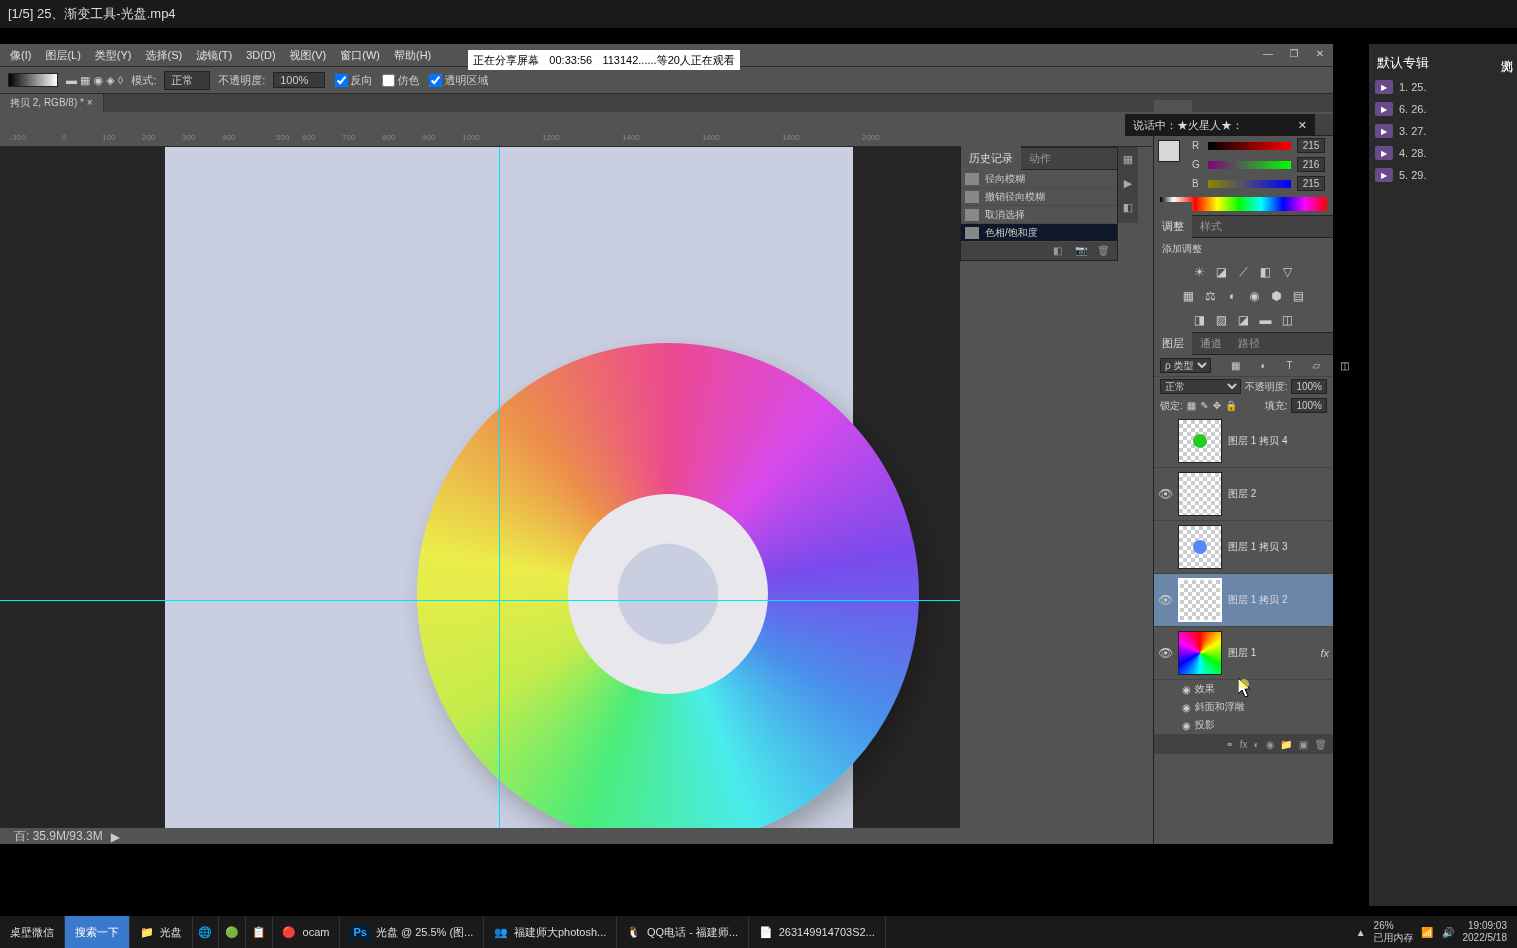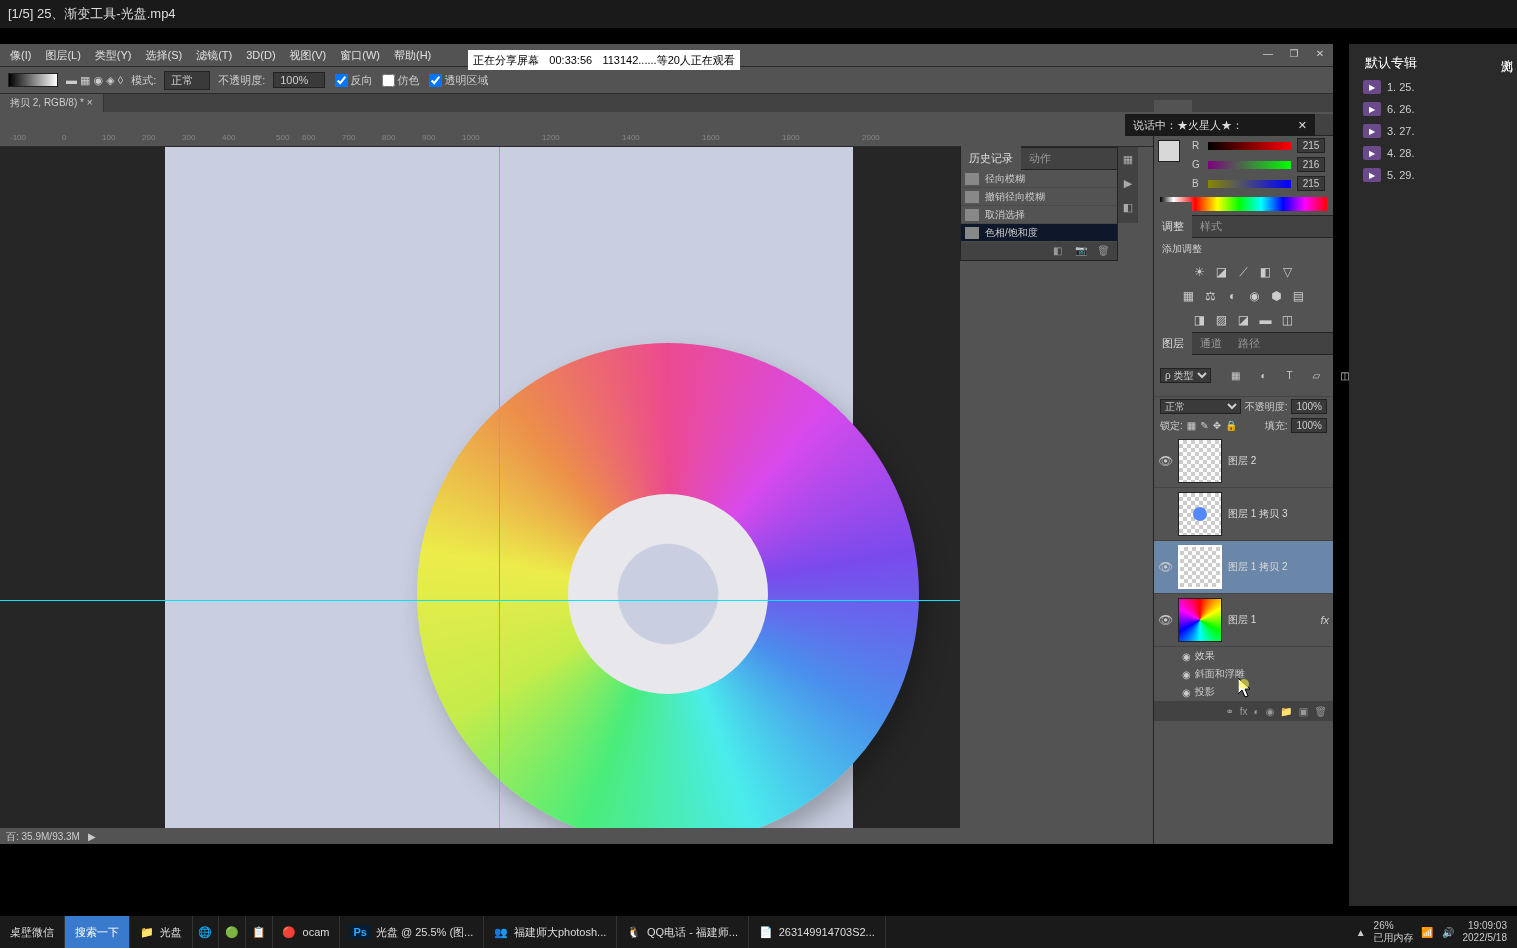--- a/index.html
+++ b/index.html
@@ -40,34 +40,34 @@
 .color-panel{border-bottom:1px solid #222}
 .rgb-row{display:flex;align-items:center;padding:2px 8px;gap:6px;font-size:10px}
 .rgb-row .lab{width:10px;color:#ccc}
 .rgb-row .slider{flex:1;height:8px}
 .rgb-row .val{width:28px;background:#3a3a3a;border:1px solid #222;text-align:center;font-size:10px;padding:1px}
 .spectrum{height:14px;margin:4px 6px;background:linear-gradient(to right,#000,#fff 8%,red,yellow,lime,cyan,blue,magenta,red)}
 .swatch-pair{display:flex;padding:4px;gap:2px}
 .swatch{width:22px;height:22px;border:1px solid #222}
 .adjust-grid{display:flex;flex-wrap:wrap;gap:4px;padding:4px 10px;justify-content:center}
 .adjust-grid span{width:18px;height:16px;display:inline-flex;align-items:center;justify-content:center;font-size:12px;color:#ccc}
-.layers-panel .drop{display:flex;padding:13px 6px;gap:20px;align-items:center;font-size:10px;border-bottom:1px solid #444}
+.layers-panel .drop{display:flex;padding:3px 6px;gap:20px;align-items:center;font-size:10px;border-bottom:1px solid #444}
 .layers-panel .drop select{background:#3a3a3a;border:1px solid #222;color:#ccc;font-size:10px;flex:1}
 .layers-panel .opac{display:flex;align-items:center;padding:2px 6px;gap:4px;font-size:10px}
 .layers-panel .opac .v{background:#3a3a3a;border:1px solid #222;padding:1px 4px}
 .layer-row{display:flex;align-items:center;padding:4px;gap:6px;border-bottom:1px solid #444;min-height:50px}
 .layer-row.sel{background:#6a86a8}
 .layer-row .eye{width:14px;text-align:center;font-size:12px;color:#ccc}
 .layer-row .thumb{width:44px;height:44px;background:#fff;background-image:linear-gradient(45deg,#ccc 25%,transparent 25%,transparent 75%,#ccc 75%),linear-gradient(45deg,#ccc 25%,transparent 25%,transparent 75%,#ccc 75%);background-size:8px 8px;background-position:0 0,4px 4px;border:1px solid #222;position:relative;display:flex;align-items:center;justify-content:center}
 .layer-row .name{font-size:10px;color:#ddd}
 .sub-fx{padding:2px 4px 2px 28px;font-size:10px;color:#ccc;display:flex;align-items:center;gap:4px}
 .layers-scroll{max-height:392px;overflow-y:auto}
 .layers-footer{height:20px;background:#424242;display:flex;justify-content:flex-end;gap:6px;align-items:center;padding-right:6px;font-size:10px;color:#999}
-.statusbar{position:absolute;bottom:0;left:0;right:373px;height:15px;background:#535353;font-size:10px;color:#ccc;padding:1px 6px;display:flex;align-items:center}
-.sidebar{position:absolute;top:44px;right:0;bottom:42px;width:168px;background:#2a2a2a;padding:6px 12px;z-index:200}
+.statusbar{position:absolute;bottom:0;left:0;right:373px;height:15px;background:#535353;font-size:12px;color:#ccc;padding:1px 14px;display:flex;align-items:center}
+.sidebar{position:absolute;top:44px;right:0;bottom:42px;width:148px;background:#2a2a2a;padding:6px 4px;z-index:200}
 .side-title{color:#fff;font-size:13px;padding:4px}
 .side-item{display:flex;align-items:center;gap:6px;padding:4px 2px;color:#ccc;font-size:11px}
 .side-item .ico{width:18px;height:14px;background:#6a4a8a;border-radius:2px;font-size:8px;color:#fff;display:flex;align-items:center;justify-content:center}
 .taskbar{position:absolute;bottom:0;left:0;right:0;height:32px;background:#1a1a1a;display:flex;align-items:center;z-index:300}
 .taskbar .btn{height:32px;padding:0 10px;display:flex;align-items:center;gap:6px;font-size:11px;color:#ddd;border-right:1px solid #333}
 .taskbar .btn.blue{background:#3a7acc;color:#fff}
 .taskbar .tray{margin-left:auto;display:flex;align-items:center;gap:8px;padding-right:10px;font-size:10px;color:#ccc}
 .taskbar .clock{text-align:right;line-height:1.2}
 .cursor-img{position:absolute;left:1238px;top:678px;width:16px;height:20px;z-index:400;pointer-events:none}
 .thumb .dot{width:14px;height:14px;border-radius:50%}
@@ -273,20 +273,27 @@
       <div class="opac">
         <span>锁定:</span>
         <span>▦</span>
           <span>✎</span>
           <span>✥</span>
           <span>🔒</span>
         <span style="margin-left:auto">填充:</span>
         <span class="v">100%</span>
       </div>
       <div class="layers-scroll">
+        <div class="layer-row">
+            <span class="eye"></span>
+            <div class="thumb">
+              <div class="dot" style="background:#2c2"></div>
+            </div>
+            <span class="name">图层 1 拷贝 4</span>
+          </div>
         <div class="layer-row">
             <span class="eye">👁</span>
             <div class="thumb"></div>
             <span class="name">图层 2</span>
           </div>
         <div class="layer-row">
             <span class="eye"></span>
             <div class="thumb">
               <div class="dot" style="background:#58f"></div>
             </div>

